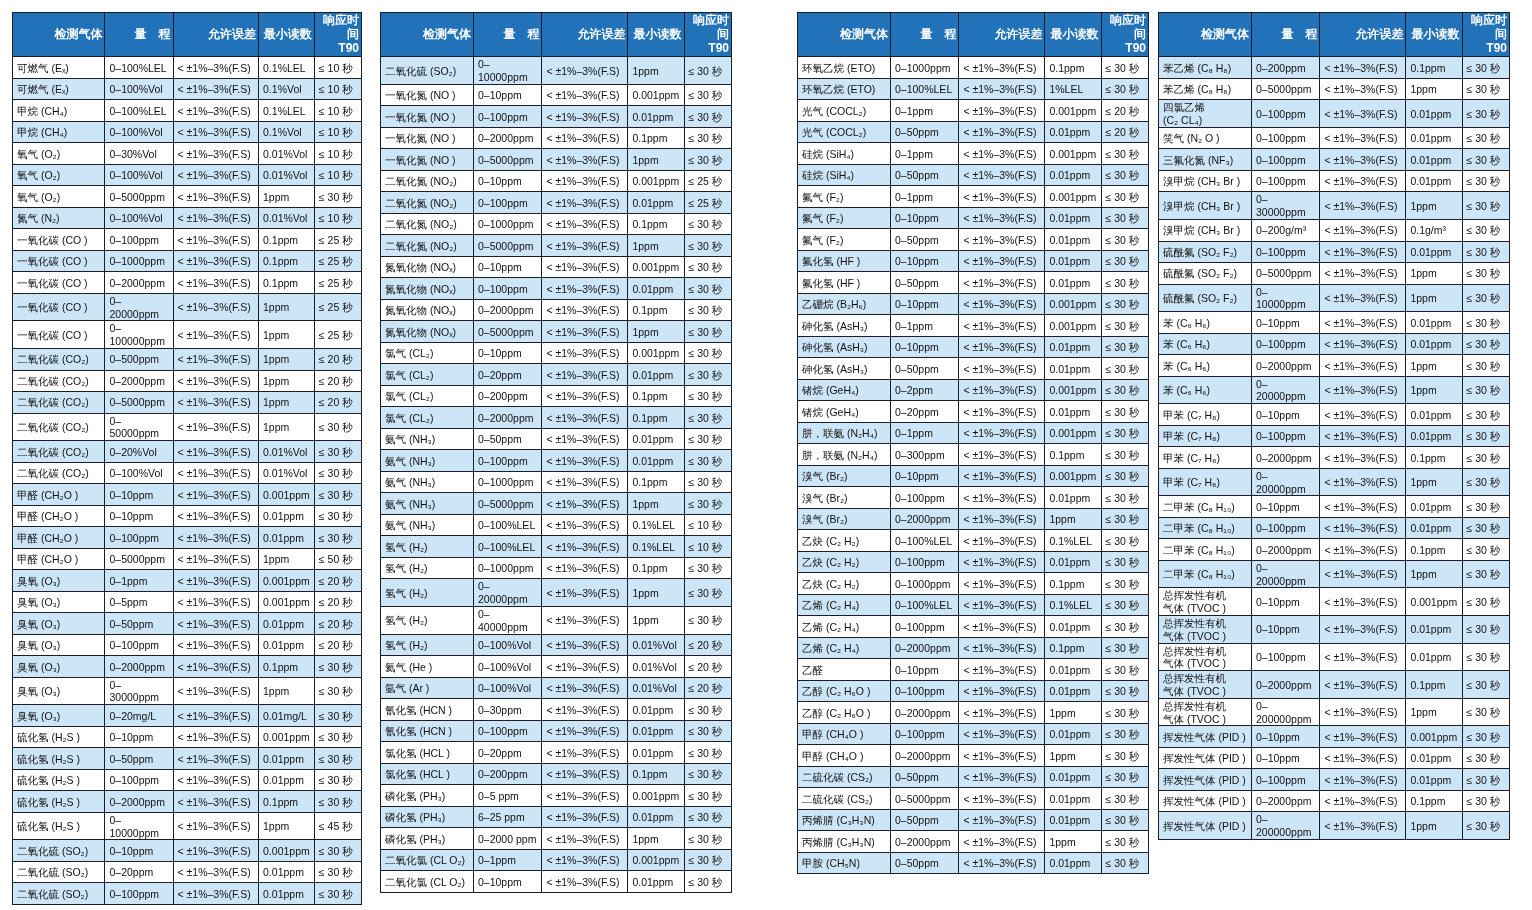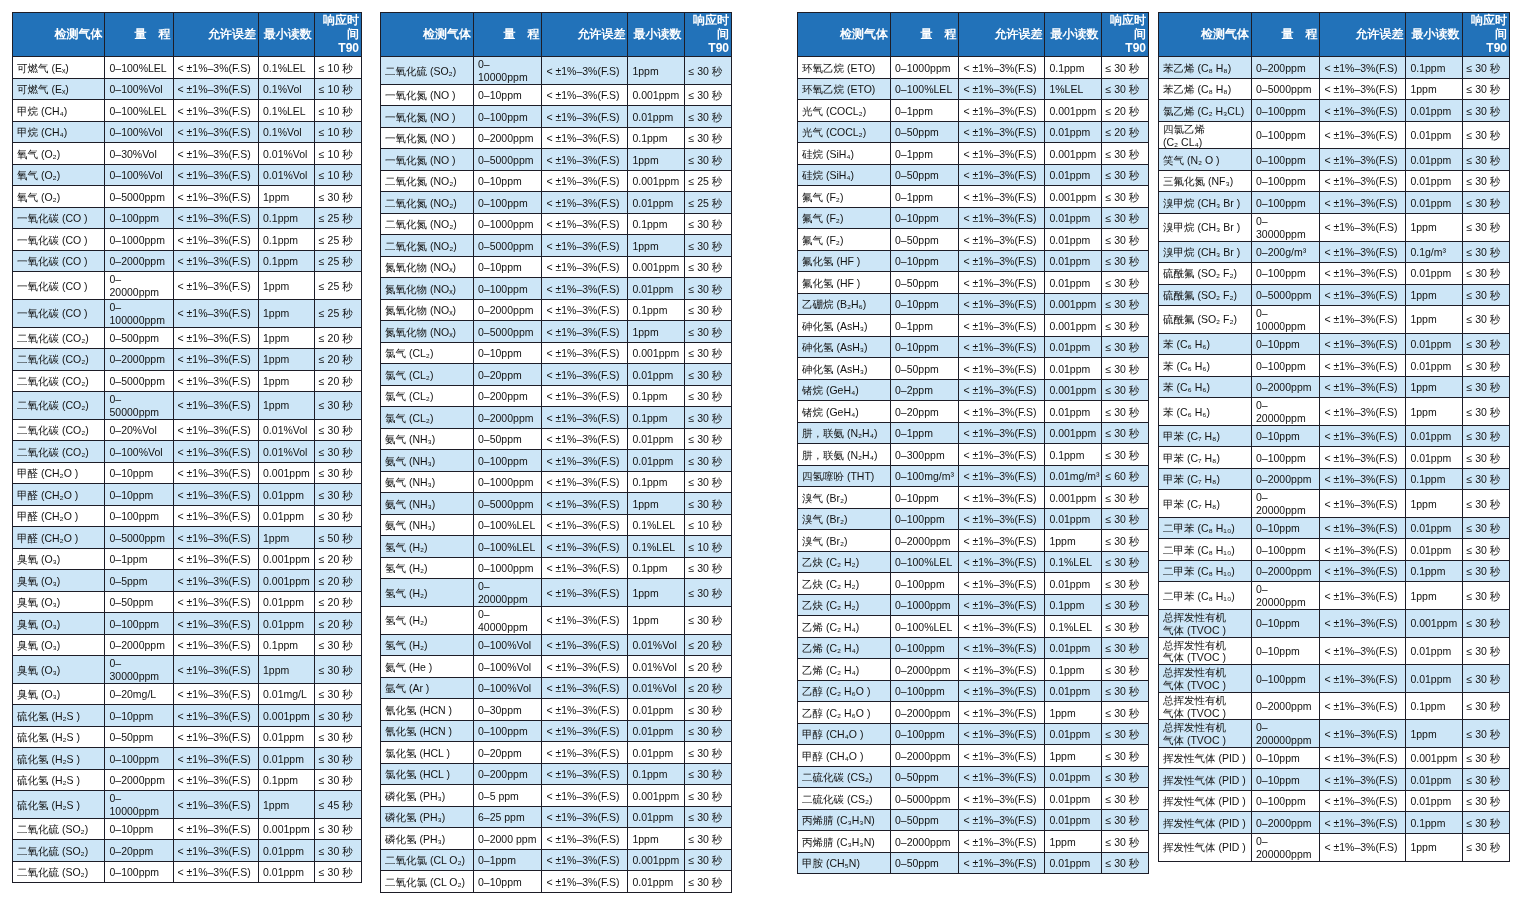--- a/index.html
+++ b/index.html
@@ -102,20 +102,27 @@
           <td>≤ 10 秒</td>
         </tr>
         <tr>
           <td>氧气 (O₂)</td>
           <td>0–5000ppm</td>
           <td>&lt; ±1%–3%(F.S)</td>
           <td>1ppm</td>
           <td>≤ 30 秒</td>
         </tr>
         <tr>
+          <td>氮气 (N₂)</td>
+          <td>0–100%Vol</td>
+          <td>&lt; ±1%–3%(F.S)</td>
+          <td>0.01%Vol</td>
+          <td>≤ 10 秒</td>
+        </tr>
+        <tr>
           <td>一氧化碳 (CO )</td>
           <td>0–100ppm</td>
           <td>&lt; ±1%–3%(F.S)</td>
           <td>0.1ppm</td>
           <td>≤ 25 秒</td>
         </tr>
         <tr>
           <td>一氧化碳 (CO )</td>
           <td>0–1000ppm</td>
           <td>&lt; ±1%–3%(F.S)</td>
@@ -759,27 +766,20 @@
           <td>≤ 30 秒</td>
         </tr>
         <tr>
           <td>肼，联氨 (N₂H₄)</td>
           <td>0–300ppm</td>
           <td>&lt; ±1%–3%(F.S)</td>
           <td>0.1ppm</td>
           <td>≤ 30 秒</td>
         </tr>
         <tr>
-          <td>四氢噻吩 (THT)</td>
-          <td>0–100mg/m³</td>
-          <td>&lt; ±1%–3%(F.S)</td>
-          <td>0.01mg/m³</td>
-          <td>≤ 60 秒</td>
-        </tr>
-        <tr>
           <td>溴气 (Br₂)</td>
           <td>0–10ppm</td>
           <td>&lt; ±1%–3%(F.S)</td>
           <td>0.001ppm</td>
           <td>≤ 30 秒</td>
         </tr>
         <tr>
           <td>溴气 (Br₂)</td>
           <td>0–100ppm</td>
           <td>&lt; ±1%–3%(F.S)</td>
@@ -826,20 +826,27 @@
           <td>0–100ppm</td>
           <td>&lt; ±1%–3%(F.S)</td>
           <td>0.01ppm</td>
           <td>≤ 30 秒</td>
         </tr>
         <tr>
           <td>乙烯 (C₂ H₄)</td>
           <td>0–2000ppm</td>
           <td>&lt; ±1%–3%(F.S)</td>
           <td>0.1ppm</td>
+          <td>≤ 30 秒</td>
+        </tr>
+        <tr>
+          <td>乙醛</td>
+          <td>0–10ppm</td>
+          <td>&lt; ±1%–3%(F.S)</td>
+          <td>0.01ppm</td>
           <td>≤ 30 秒</td>
         </tr>
         <tr>
           <td>乙醇 (C₂ H₆O )</td>
           <td>0–100ppm</td>
           <td>&lt; ±1%–3%(F.S)</td>
           <td>0.01ppm</td>
           <td>≤ 30 秒</td>
         </tr>
         <tr>
@@ -930,27 +937,20 @@
           <td>≤ 30 秒</td>
         </tr>
         <tr>
           <td>苯乙烯 (C₈ H₈)</td>
           <td>0–5000ppm</td>
           <td>&lt; ±1%–3%(F.S)</td>
           <td>1ppm</td>
           <td>≤ 30 秒</td>
         </tr>
         <tr>
-          <td>氯乙烯 (C₂ H₃CL)</td>
-          <td>0–100ppm</td>
-          <td>&lt; ±1%–3%(F.S)</td>
-          <td>0.01ppm</td>
-          <td>≤ 30 秒</td>
-        </tr>
-        <tr>
           <td>四氯乙烯
 (C₂ CL₄)</td>
           <td>0–100ppm</td>
           <td>&lt; ±1%–3%(F.S)</td>
           <td>0.01ppm</td>
           <td>≤ 30 秒</td>
         </tr>
         <tr>
           <td>笑气 (N₂ O )</td>
           <td>0–100ppm</td>

